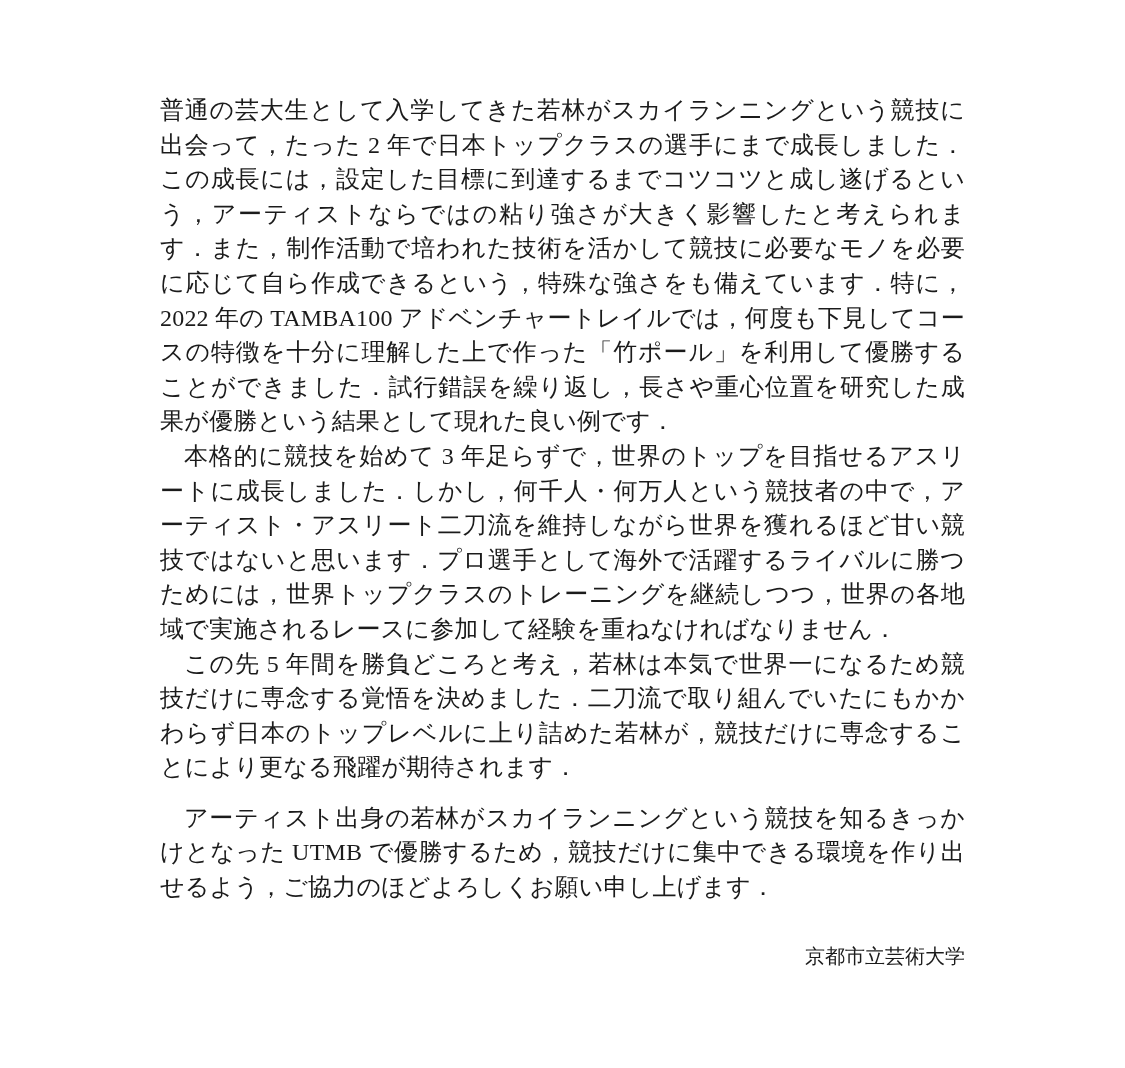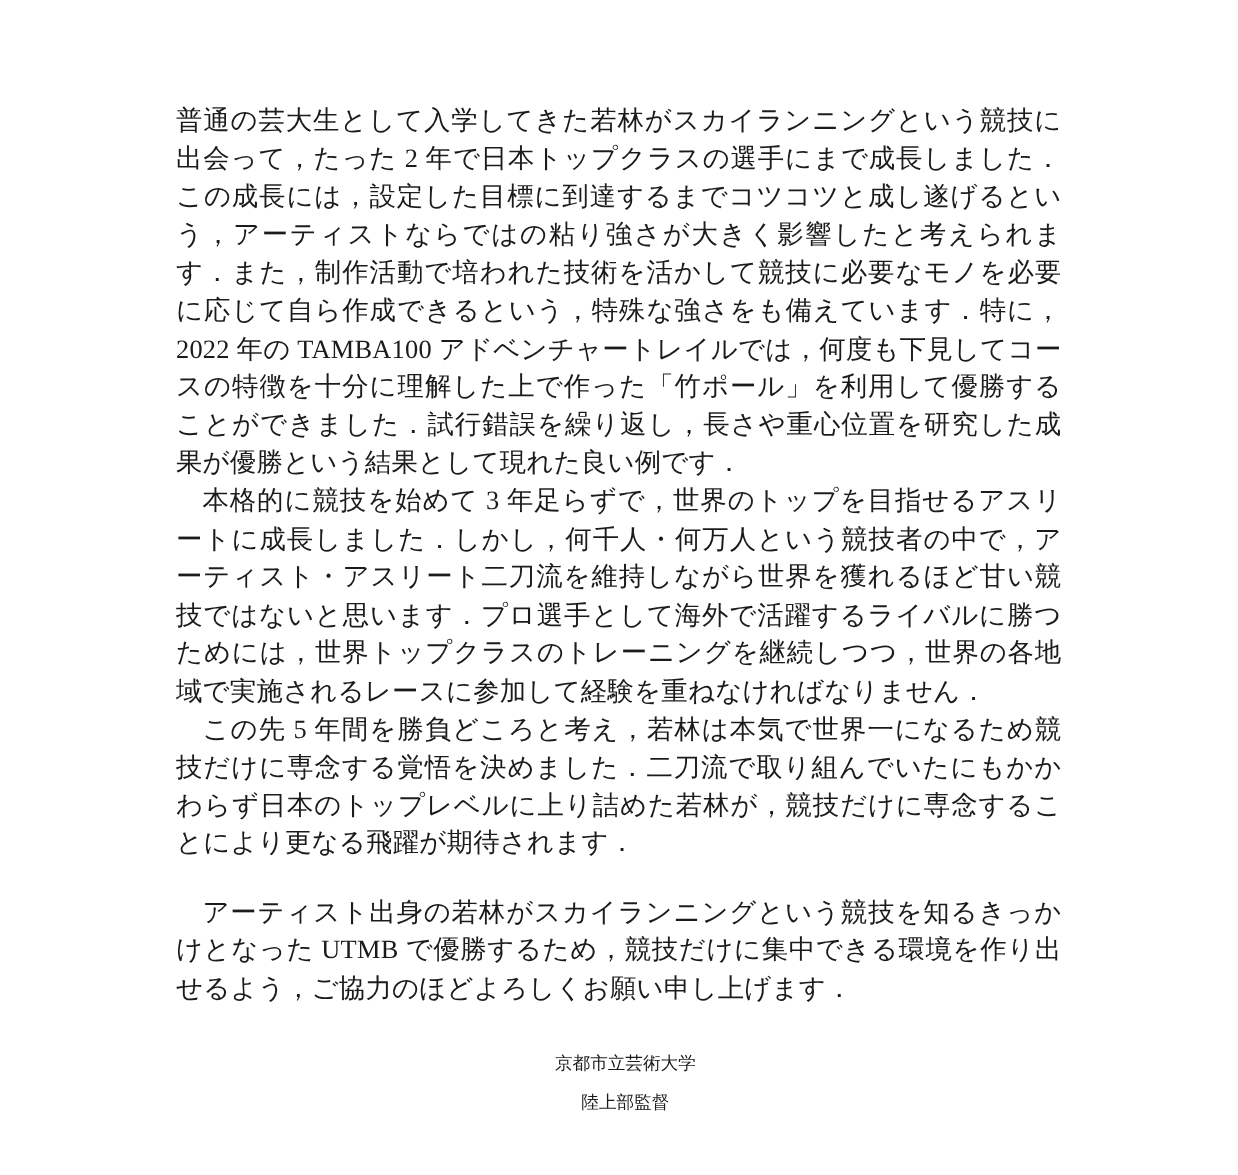--- a/index.html
+++ b/index.html
@@ -25,43 +25,42 @@
     font-size: 24px;
     line-height: 34.6px;
     text-align: justify;
     text-justify: inter-ideograph;
     letter-spacing: 0.2px;
   }
   .para.indent {
     text-indent: 1em;
   }
   .para.spacer-before {
-    margin-top: 28px;
+    margin-top: 16px;
   }
   .signature {
     margin-top: 34.6px;
   }
   .sig-line {
-    font-size: 16px;
+    font-size: 20px;
     line-height: 34.6px;
-    text-align: center;
+    text-align: right;
     margin-left: 12px;
   }
 </style>
 </head>
 <body>
 
 <div class="page">
 
   <p class="para">普通の芸大生として入学してきた若林がスカイランニングという競技に出会って，たった 2 年で日本トップクラスの選手にまで成長しました．この成長には，設定した目標に到達するまでコツコツと成し遂げるという，アーティストならではの粘り強さが大きく影響したと考えられます．また，制作活動で培われた技術を活かして競技に必要なモノを必要に応じて自ら作成できるという，特殊な強さをも備えています．特に，2022 年の TAMBA100 アドベンチャートレイルでは，何度も下見してコースの特徴を十分に理解した上で作った「竹ポール」を利用して優勝することができました．試行錯誤を繰り返し，長さや重心位置を研究した成果が優勝という結果として現れた良い例です．</p>
 
   <p class="para indent">本格的に競技を始めて 3 年足らずで，世界のトップを目指せるアスリートに成長しました．しかし，何千人・何万人という競技者の中で，アーティスト・アスリート二刀流を維持しながら世界を獲れるほど甘い競技ではないと思います．プロ選手として海外で活躍するライバルに勝つためには，世界トップクラスのトレーニングを継続しつつ，世界の各地域で実施されるレースに参加して経験を重ねなければなりません．</p>
 
   <p class="para indent">この先 5 年間を勝負どころと考え，若林は本気で世界一になるため競技だけに専念する覚悟を決めました．二刀流で取り組んでいたにもかかわらず日本のトップレベルに上り詰めた若林が，競技だけに専念することにより更なる飛躍が期待されます．</p>
 
   <p class="para indent spacer-before">アーティスト出身の若林がスカイランニングという競技を知るきっかけとなった UTMB で優勝するため，競技だけに集中できる環境を作り出せるよう，ご協力のほどよろしくお願い申し上げます．</p>
 
   <div class="signature">
     <div class="sig-line">京都市立芸術大学</div>
-    <div class="sig-line">陸上部監督</div>
   </div>
 
 </div>
 
 </body></html>

